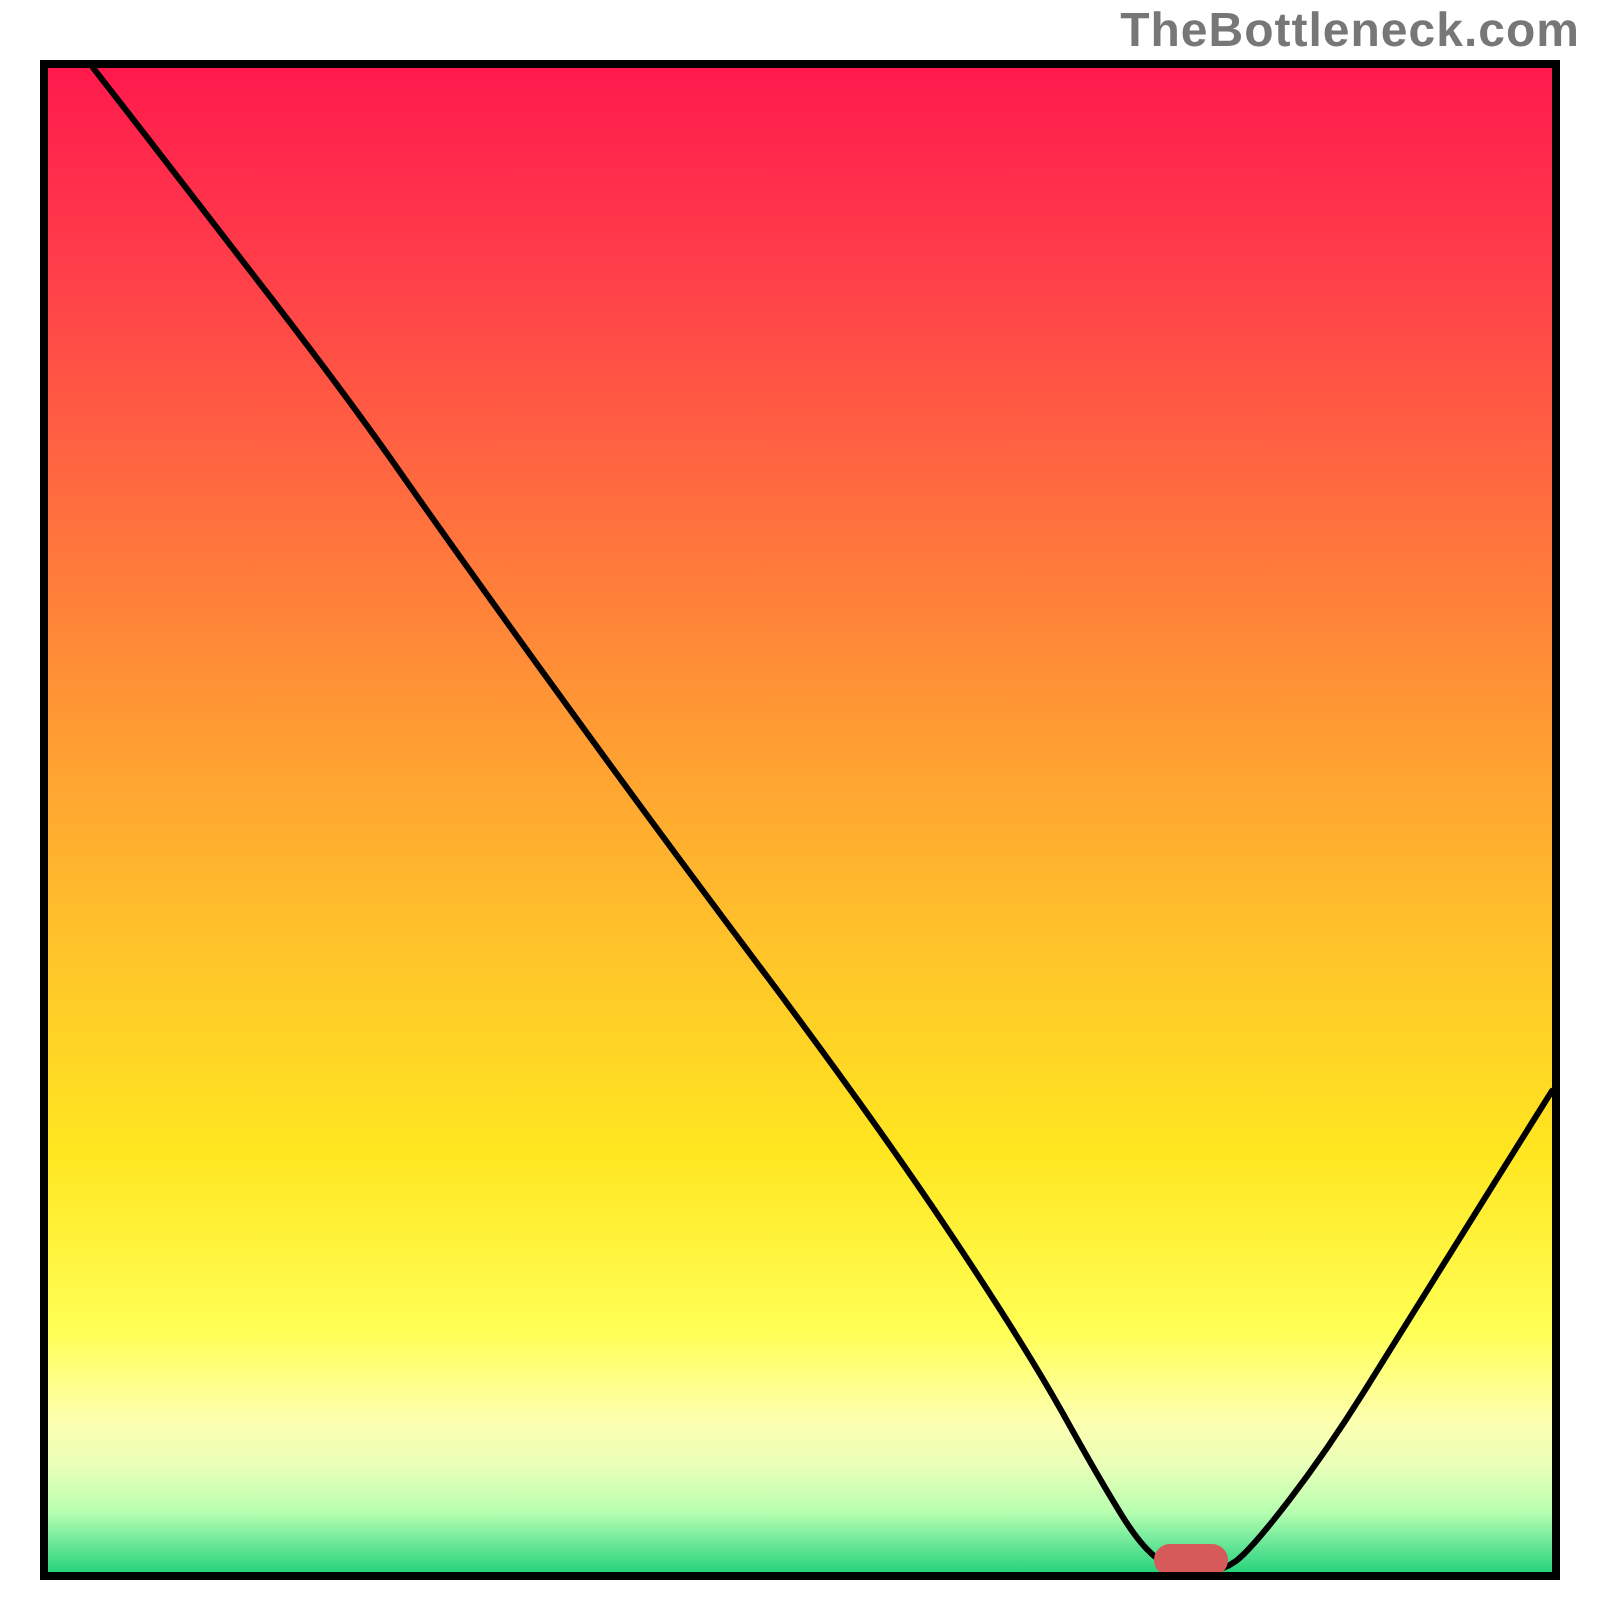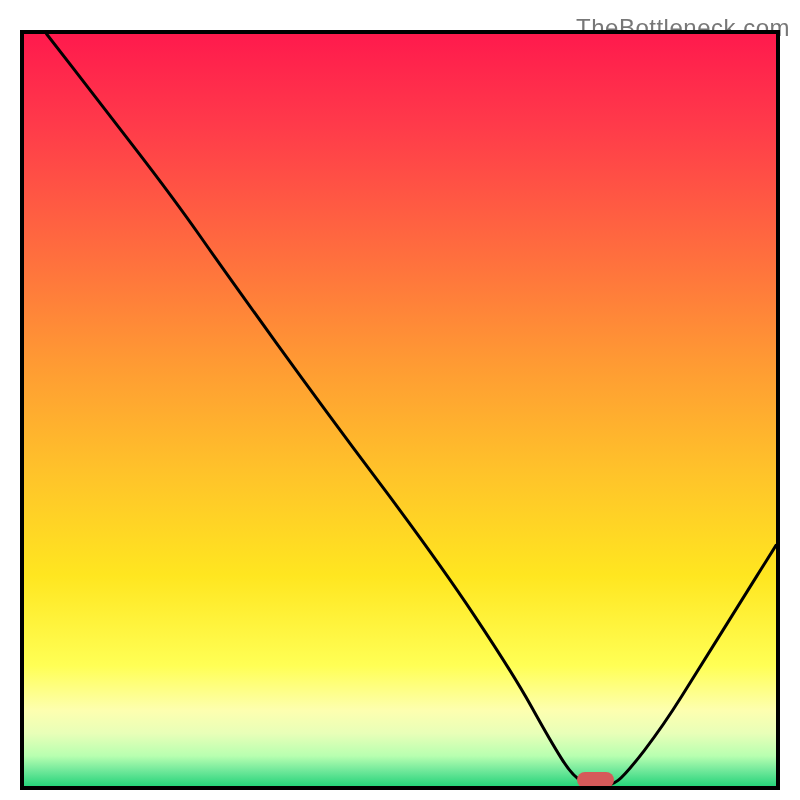--- a/index.html
+++ b/index.html
@@ -10,24 +10,24 @@
     background: #ffffff;
     font-family: Arial, Helvetica, sans-serif;
   }
   .container {
     position: relative;
     width: 800px;
     height: 800px;
   }
   .watermark {
     position: absolute;
-    top: 14px;
+    top: 2px;
     right: 10px;
     font-size: 24px;
-    font-weight: normal;
+    font-weight: bold;
     color: #777;
     letter-spacing: 0.5px;
   }
   .plot-frame {
     position: absolute;
     left: 20px;
     top: 30px;
     width: 760px;
     height: 760px;
     box-sizing: border-box;

